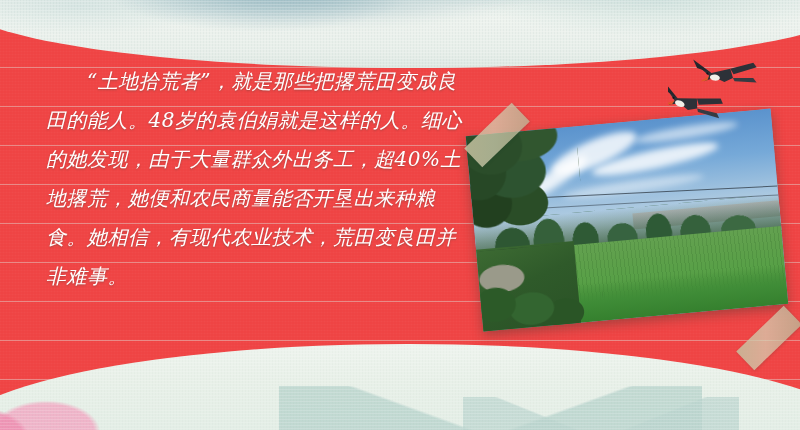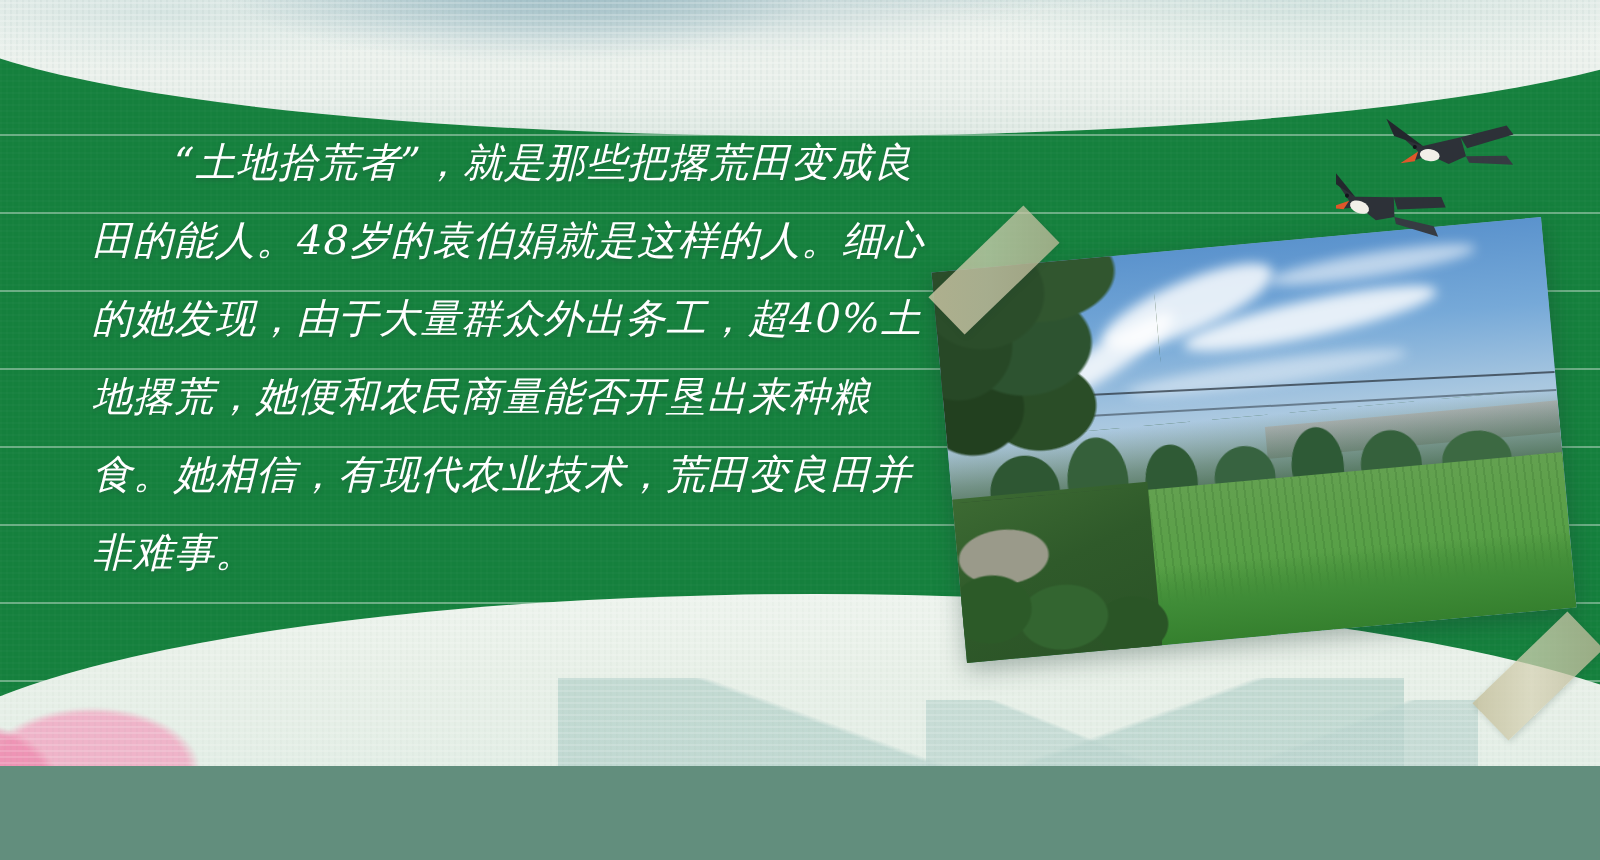--- a/index.html
+++ b/index.html
@@ -3,22 +3,22 @@
 <meta charset="utf-8">
 <title>土地拾荒者</title>
 <style>
   html,body{margin:0;padding:0;}
   body{
     width:800px;height:430px;overflow:hidden;
     font-family:"DejaVu Sans","Liberation Sans",sans-serif;
     background:#628e7d;
   }
   .poster{
-    position:relative;width:800px;height:383px;overflow:hidden;
-    background:#15803d;
+    position:relative;width:800px;height:430px;overflow:hidden;
+    background:#ef4444;
   }
 
   
   .texture{
     position:absolute;inset:0;z-index:1;pointer-events:none;opacity:.20;
     background-image:
       repeating-linear-gradient(0deg, rgba(255,255,255,.10) 0 1px, rgba(0,0,0,0) 1px 3px),
       repeating-linear-gradient(90deg, rgba(255,255,255,.07) 0 1px, rgba(0,0,0,0) 1px 3px);
   }
 

